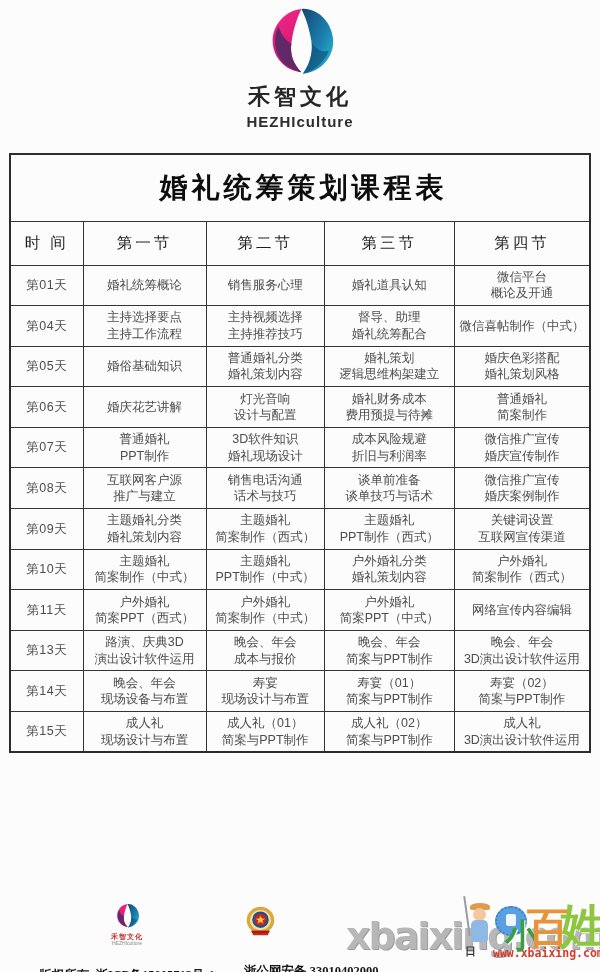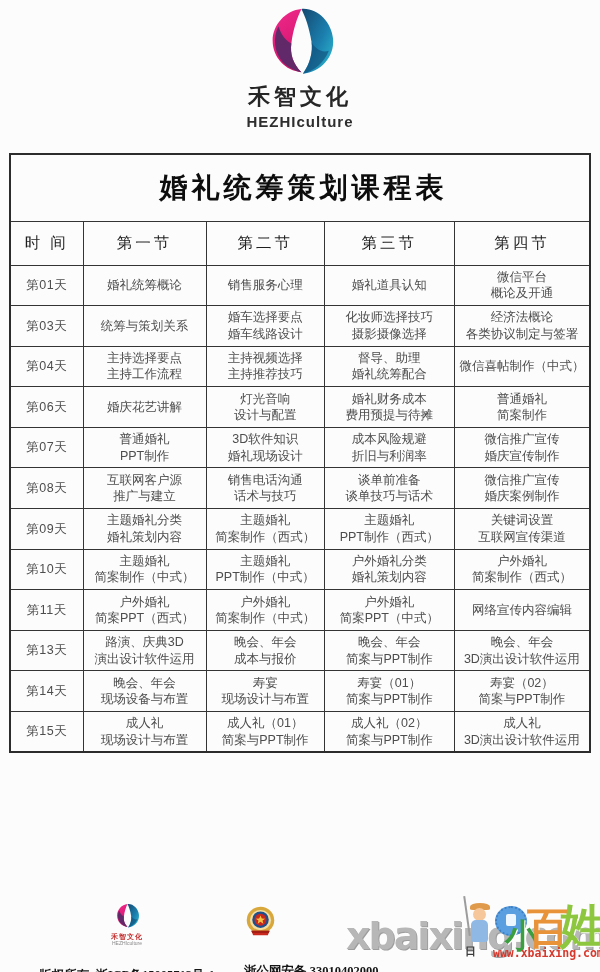--- a/index.html
+++ b/index.html
@@ -120,32 +120,32 @@
     </thead>
     <tbody>
         <tr>
           <td class="day">第01天</td>
           <td>婚礼统筹概论</td>
           <td>销售服务心理</td>
           <td>婚礼道具认知</td>
           <td>微信平台<br>概论及开通</td>
         </tr>
         <tr>
-          <td class="day">第03天</td>
-          <td>统筹与策划关系</td>
-          <td>婚车选择要点<br>婚车线路设计</td>
-          <td>化妆师选择技巧<br>摄影摄像选择</td>
-          <td>经济法概论<br>各类协议制定与签署</td>
-        </tr>
-        <tr>
           <td class="day">第04天</td>
           <td>主持选择要点<br>主持工作流程</td>
           <td>主持视频选择<br>主持推荐技巧</td>
           <td>督导、助理<br>婚礼统筹配合</td>
           <td>微信喜帖制作（中式）</td>
+        </tr>
+        <tr>
+          <td class="day">第05天</td>
+          <td>婚俗基础知识</td>
+          <td>普通婚礼分类<br>婚礼策划内容</td>
+          <td>婚礼策划<br>逻辑思维构架建立</td>
+          <td>婚庆色彩搭配<br>婚礼策划风格</td>
         </tr>
         <tr>
           <td class="day">第06天</td>
           <td>婚庆花艺讲解</td>
           <td>灯光音响<br>设计与配置</td>
           <td>婚礼财务成本<br>费用预提与待摊</td>
           <td>普通婚礼<br>简案制作</td>
         </tr>
         <tr>
           <td class="day">第07天</td>

